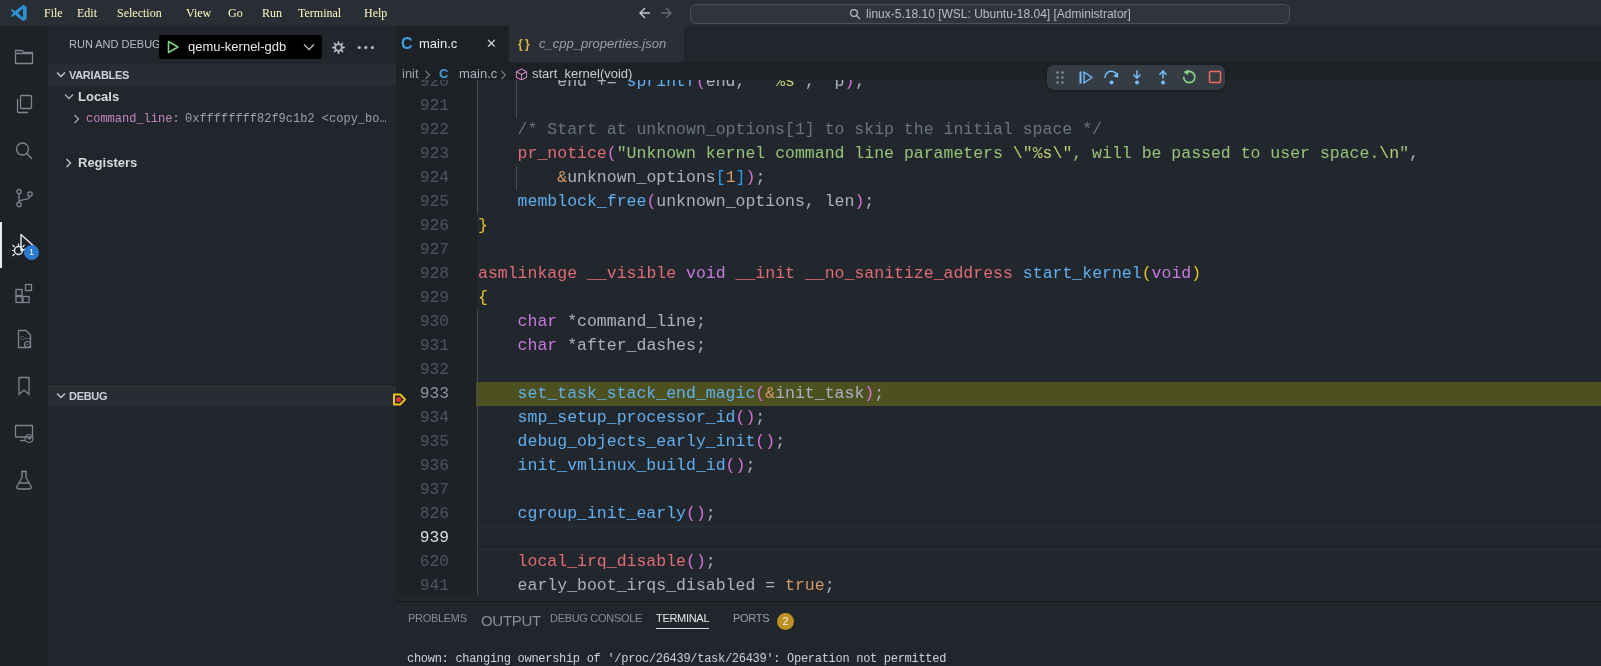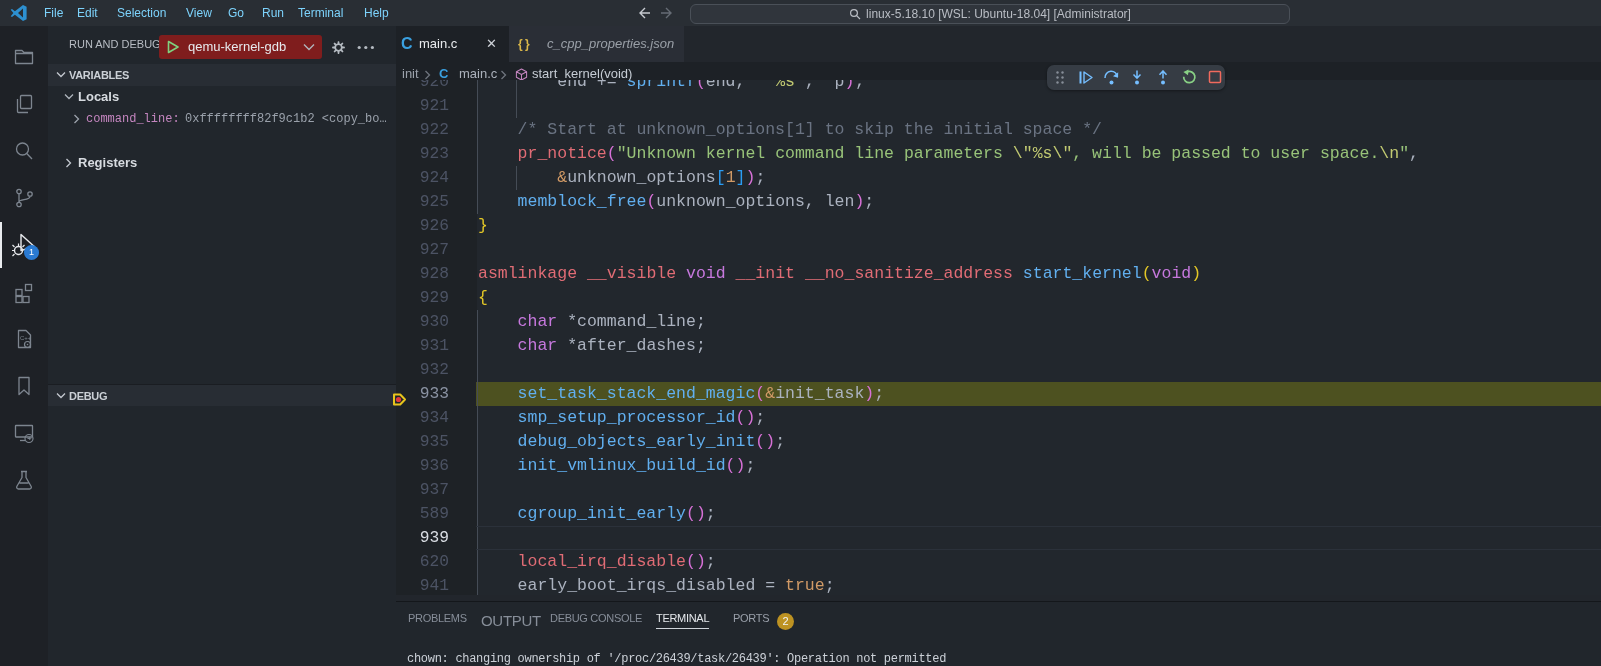--- a/index.html
+++ b/index.html
@@ -1,20 +1,20 @@
 <!DOCTYPE html>
 <html><head>
 <meta charset="utf-8">
 <style>
 * { margin:0; padding:0; box-sizing:border-box; }
 html,body { width:1601px; height:666px; overflow:hidden; background:#22262c; font-family:"Liberation Sans",sans-serif; }
 .abs { position:absolute; }
 
 #titlebar { left:0; top:0; width:1601px; height:26px; background:#292e34; }
-.menu { top:0; height:26px; line-height:26px; font-size:12px; color:#7dd3fc; }
+.menu { top:0; height:26px; line-height:26px; font-size:12px; color:#fef9c3;font-family:Liberation Serif, serif; }
 
 #actbar { left:0; top:26px; width:48px; height:640px; background:#1e2126; }
 .aicon { left:12px; width:24px; height:24px; color:#7d858f; }
 
 #sidebar { left:48px; top:26px; width:348px; height:640px; background:#21262c; }
 .shead { left:0; width:365px; height:22px; background:#282d34; line-height:22px; }
 .shead b { font-size:11px; color:#cbd0d6; letter-spacing:-0.3px; }
 .srow { left:0; width:348px; height:22px; line-height:22px; font-size:13px; }
 .mono { font-family:"Liberation Mono",monospace; }
 
@@ -110,21 +110,21 @@
       <path d="M15.5 17.5 L18.5 17.5 M17.3 16 L18.8 17.5 L17.3 19" stroke="#7d858f" stroke-width="1" fill="none"></path>
     </svg>
   <svg class="abs aicon" style="top:442px" width="24" height="24" viewBox="0 0 24 24">
       <path d="M9 3.5 H15 M10 3.5 V9.5 L4.8 18.5 A1.8 1.8 0 0 0 6.4 21 H17.6 A1.8 1.8 0 0 0 19.2 18.5 L14 9.5 V3.5 M7.5 15 H16.5" stroke="#7d858f" stroke-width="1.3" fill="none" stroke-linejoin="round"></path>
     </svg>
   <div class="abs" style="left:24px;top:219px;width:15px;height:15px;border-radius:50%;background:#2a7ad2;text-align:center;line-height:15px;font-size:9px;color:#fff;">1</div>
 </div>
 
 <div class="abs" id="sidebar">
   <span class="abs" style="left:21px;top:0;height:36px;line-height:36px;font-size:11px;color:#b8bdc4;">RUN AND DEBUG</span>
-  <div class="abs" style="left:111px;top:9px;width:163px;height:24px;background:#7f1d1d;border-radius:3px;">
+  <div class="abs" style="left:111px;top:9px;width:163px;height:24px;background:#000000;border-radius:3px;">
     <svg class="abs" style="left:8px;top:5px" width="13" height="14" viewBox="0 0 13 14">
         <path d="M1.5 1.5 L11 7 L1.5 12.5 Z" stroke="#7fd17f" stroke-width="1.6" fill="none" stroke-linejoin="round"></path>
       </svg>
     <span class="abs" style="left:29px;top:0;line-height:24px;font-size:13px;color:#e6e9ed;">qemu-kernel-gdb</span>
     <svg class="abs" style="left:144px;top:8px" width="12" height="8" viewBox="0 0 12 8">
         <path d="M1 1.5 L6 6.5 L11 1.5" stroke="#b0b5bc" stroke-width="1.4" fill="none"></path>
       </svg>
   </div>
   <svg class="abs" style="left:282px;top:13px" width="17" height="17" viewBox="0 0 16 16">
       <path fill="#b4bac1" d="M9.1 4.4L8.6 2H7.4l-.5 2.4-.7.3-2-1.3-.9.8 1.3 2-.2.7-2.4.5v1.2l2.4.5.3.8-1.3 2 .8.8 2-1.3.8.3.4 2.3h1.2l.5-2.4.8-.3 2 1.3.8-.8-1.3-2 .3-.8 2.3-.4V7.4l-2.4-.5-.3-.8 1.3-2-.8-.8-2 1.3-.7-.2zM8 10.3A2.3 2.3 0 1 1 8 5.7a2.3 2.3 0 0 1 0 4.6z"></path>
@@ -169,21 +169,21 @@
 </div>
 
 <div class="abs" id="tabstrip">
   <div class="abs tab" style="left:0;width:113px;background:#1d2126;">
     <b class="abs" style="left:5px;top:0;color:#3aa0e0;font-size:16px;">C</b>
     <span class="abs" style="left:23px;color:#e8eaed;">main.c</span>
     <span class="abs" style="left:90px;color:#cfd3d9;font-size:13px;">✕</span>
   </div>
   <div class="abs tab" style="left:113px;width:175px;background:#2a2e36;">
     <b class="abs" style="left:9px;color:#d9b74a;font-size:12px;">{ }</b>
-    <span class="abs" style="left:30px;color:#9aa0a8;font-style:italic;margin-left:8px;">c_cpp_properties.json</span>
+    <span class="abs" style="left:30px;color:#9aa0a8;font-style:italic;">c_cpp_properties.json</span>
   </div>
 </div>
 
 <div class="abs" id="crumb">
   <span class="abs" style="left:6px;">init</span>
   <svg class="abs" style="left:28px;top:8px" width="7" height="10" viewBox="0 0 7 10">
       <path d="M1.5 1 L5.5 5 L1.5 9" stroke="#6f757e" stroke-width="1.3" fill="none"></path>
     </svg>
   <b class="abs" style="left:43px;color:#3aa0e0;font-size:13px;">C</b>
   <span class="abs" style="left:63px;color:#abb1bb;">main.c</span>
@@ -216,21 +216,21 @@
   <div class="abs cl" style="top:182px"><span class="num" style="">928</span><span class="ct"><span class="c-mac">asmlinkage</span><span class="c-def"> </span><span class="c-mac">__visible</span><span class="c-def"> </span><span class="c-kw">void</span><span class="c-def"> </span><span class="c-mac">__init</span><span class="c-def"> </span><span class="c-mac">__no_sanitize_address</span><span class="c-def"> </span><span class="c-fn">start_kernel</span><span class="c-b1">(</span><span class="c-kw">void</span><span class="c-b1">)</span></span></div>
   <div class="abs cl" style="top:206px"><span class="num" style="">929</span><span class="ct"><span class="c-b1">{</span></span></div>
   <div class="abs cl" style="top:230px"><span class="num" style="">930</span><span class="ct"><span class="c-def">    </span><span class="c-kw">char</span><span class="c-def"> *command_line;</span></span></div>
   <div class="abs cl" style="top:254px"><span class="num" style="">931</span><span class="ct"><span class="c-def">    </span><span class="c-kw">char</span><span class="c-def"> *after_dashes;</span></span></div>
   <div class="abs cl" style="top:278px"><span class="num" style="">932</span><span class="ct"></span></div>
   <div class="abs cl" style="top:302px"><span class="num" style="color:#8a92a2;">933</span><span class="ct"><span class="c-def">    </span><span class="c-fn">set_task_stack_end_magic</span><span class="c-b2">(</span><span class="c-num">&amp;</span><span class="c-def">init_task</span><span class="c-b2">)</span><span class="c-def">;</span></span></div>
   <div class="abs cl" style="top:326px"><span class="num" style="">934</span><span class="ct"><span class="c-def">    </span><span class="c-fn">smp_setup_processor_id</span><span class="c-b2">(</span><span class="c-b2">)</span><span class="c-def">;</span></span></div>
   <div class="abs cl" style="top:350px"><span class="num" style="">935</span><span class="ct"><span class="c-def">    </span><span class="c-fn">debug_objects_early_init</span><span class="c-b2">(</span><span class="c-b2">)</span><span class="c-def">;</span></span></div>
   <div class="abs cl" style="top:374px"><span class="num" style="">936</span><span class="ct"><span class="c-def">    </span><span class="c-fn">init_vmlinux_build_id</span><span class="c-b2">(</span><span class="c-b2">)</span><span class="c-def">;</span></span></div>
   <div class="abs cl" style="top:398px"><span class="num" style="">937</span><span class="ct"></span></div>
-  <div class="abs cl" style="top:422px"><span class="num" style="">589</span><span class="ct"><span class="c-def">    </span><span class="c-fn">cgroup_init_early</span><span class="c-b2">(</span><span class="c-b2">)</span><span class="c-def">;</span></span></div>
+  <div class="abs cl" style="top:422px"><span class="num" style="">826</span><span class="ct"><span class="c-def">    </span><span class="c-fn">cgroup_init_early</span><span class="c-b2">(</span><span class="c-b2">)</span><span class="c-def">;</span></span></div>
   <div class="abs cl" style="top:446px"><span class="num" style="color:#d9dde3;">939</span><span class="ct"></span></div>
   <div class="abs cl" style="top:470px"><span class="num" style="">620</span><span class="ct"><span class="c-def">    </span><span class="c-mac">local_irq_disable</span><span class="c-b2">(</span><span class="c-b2">)</span><span class="c-def">;</span></span></div>
   <div class="abs cl" style="top:494px"><span class="num" style="">941</span><span class="ct"><span class="c-def">    </span><span class="c-def">early_boot_irqs_disabled </span><span class="c-def">=</span><span class="c-def"> </span><span class="c-num">true</span><span class="c-def">;</span></span></div>
 </div>
 
 <svg class="abs" style="left:392px;top:392px" width="15" height="15" viewBox="0 0 15 15">
   <path d="M2 2.5 H8.2 L13 7.5 L8.2 12.5 H2 Z" stroke="#e8c41c" stroke-width="2" fill="none" stroke-linejoin="round"></path>
   <circle cx="6.5" cy="7.5" r="2.6" fill="#e0383c"></circle>
 </svg>
 

